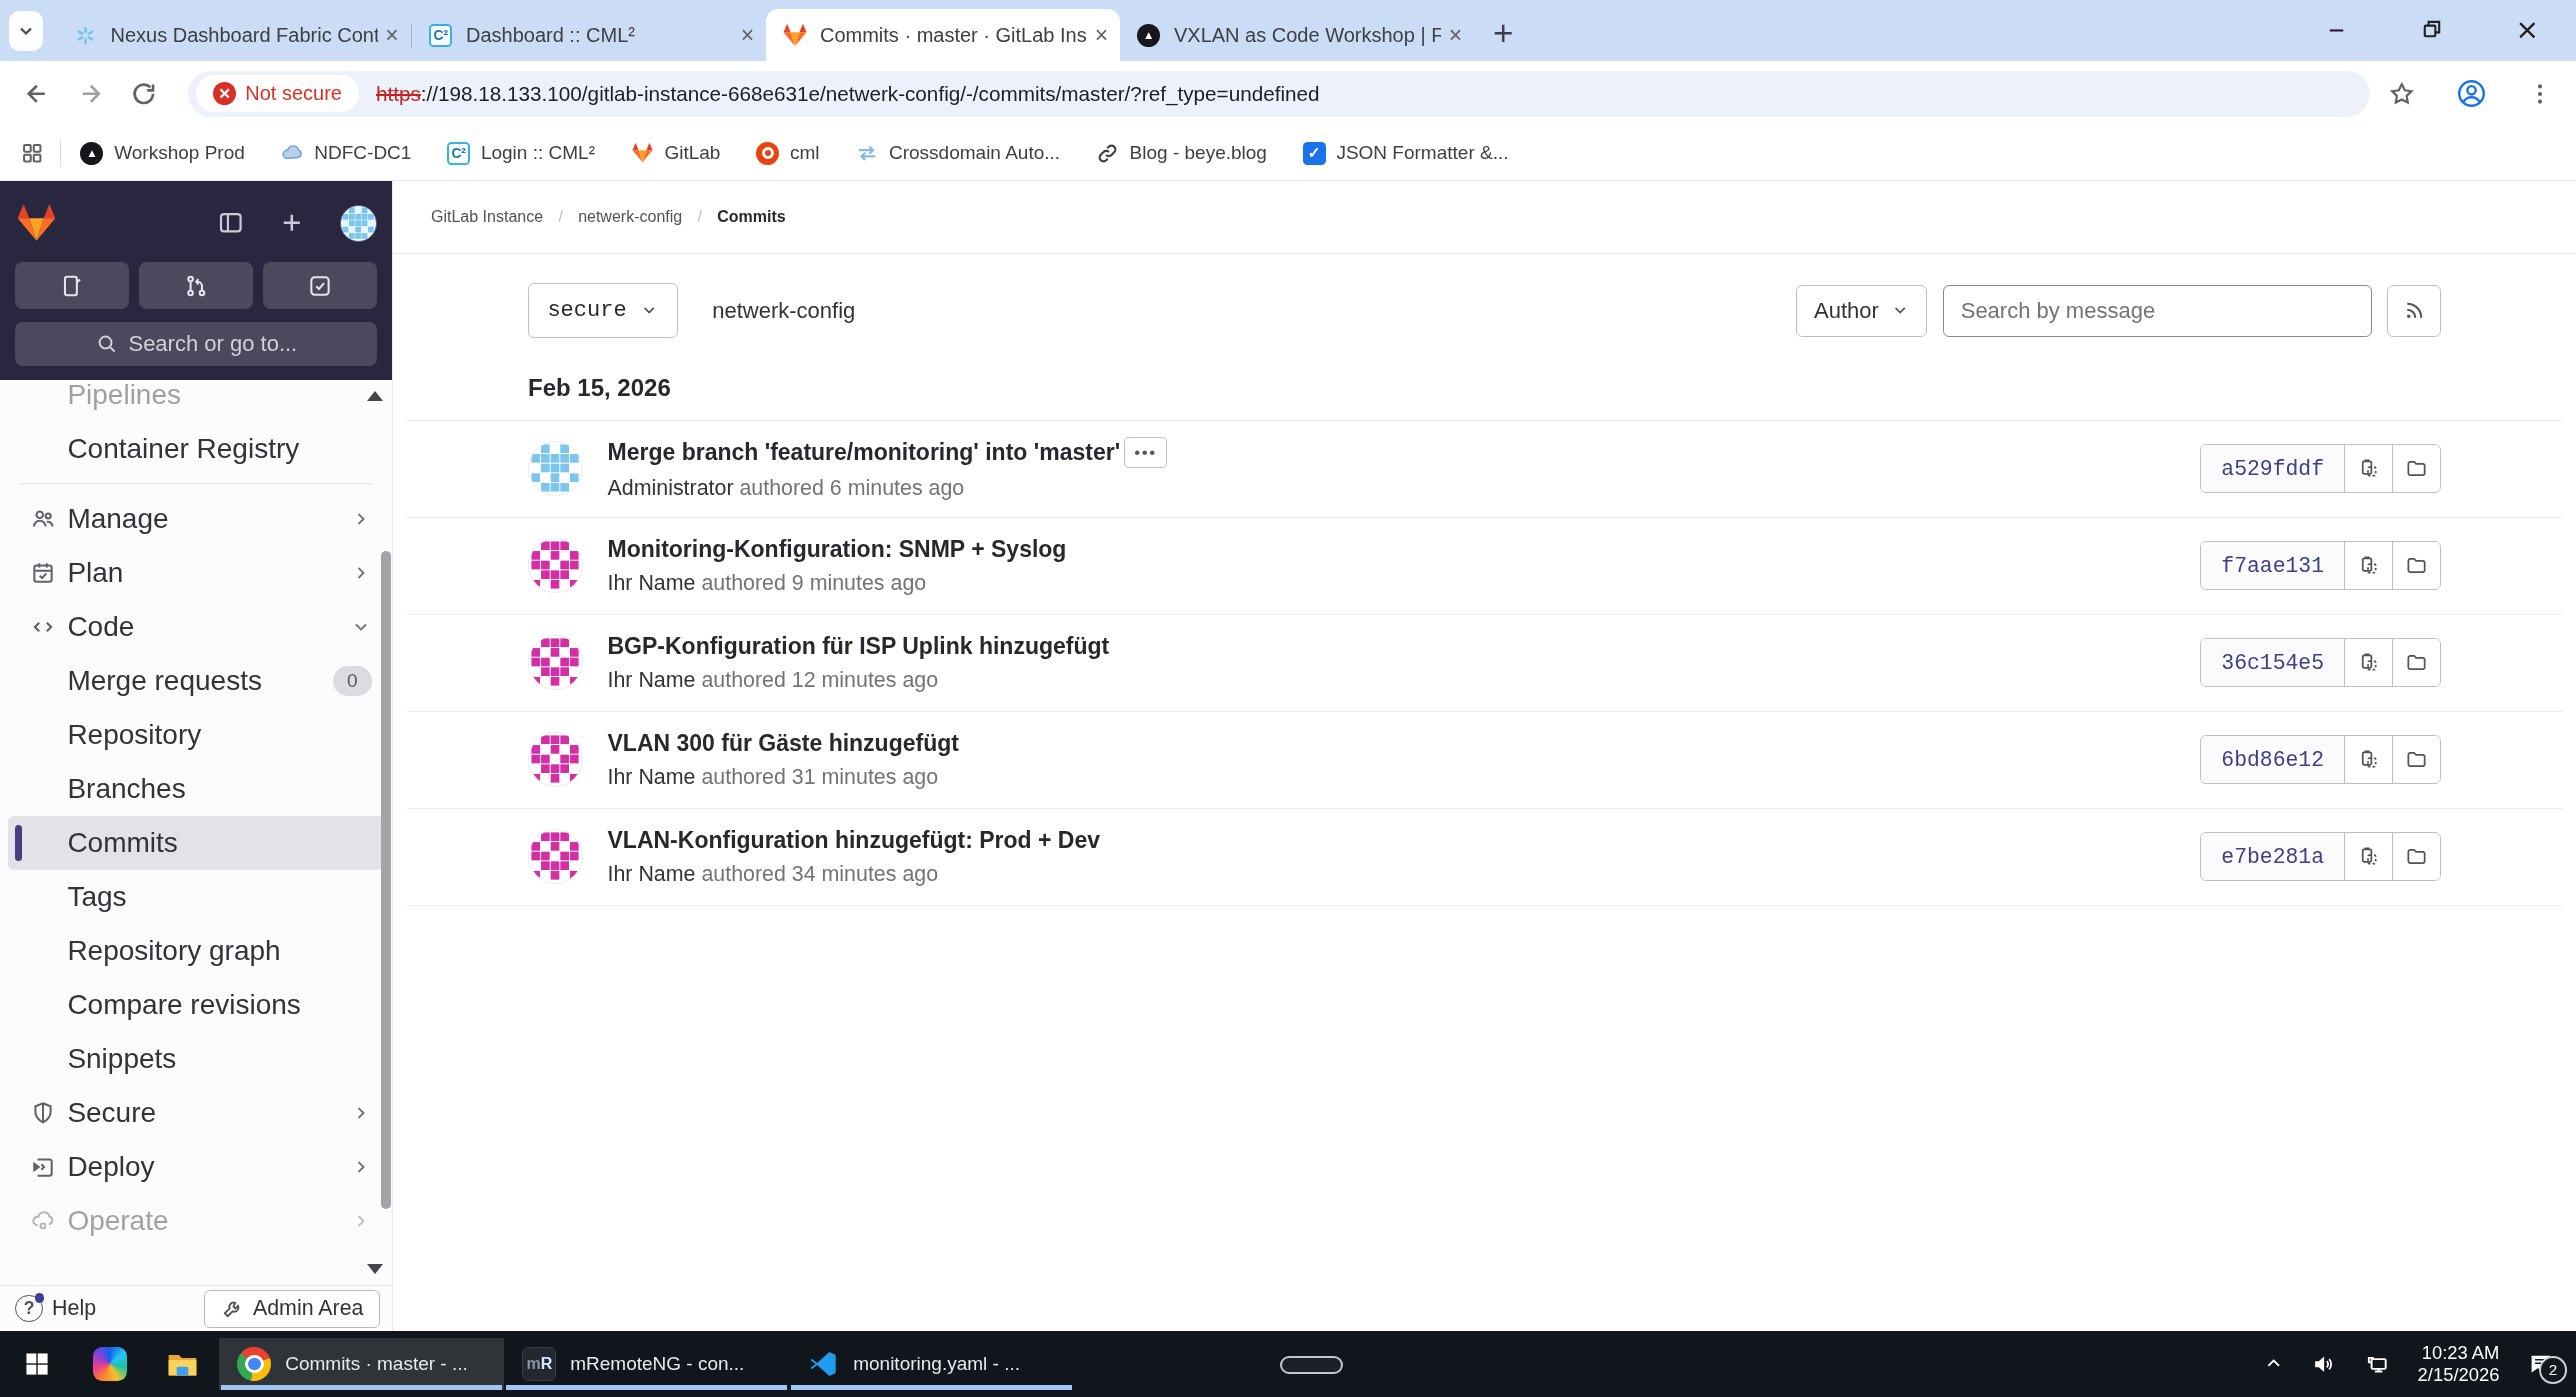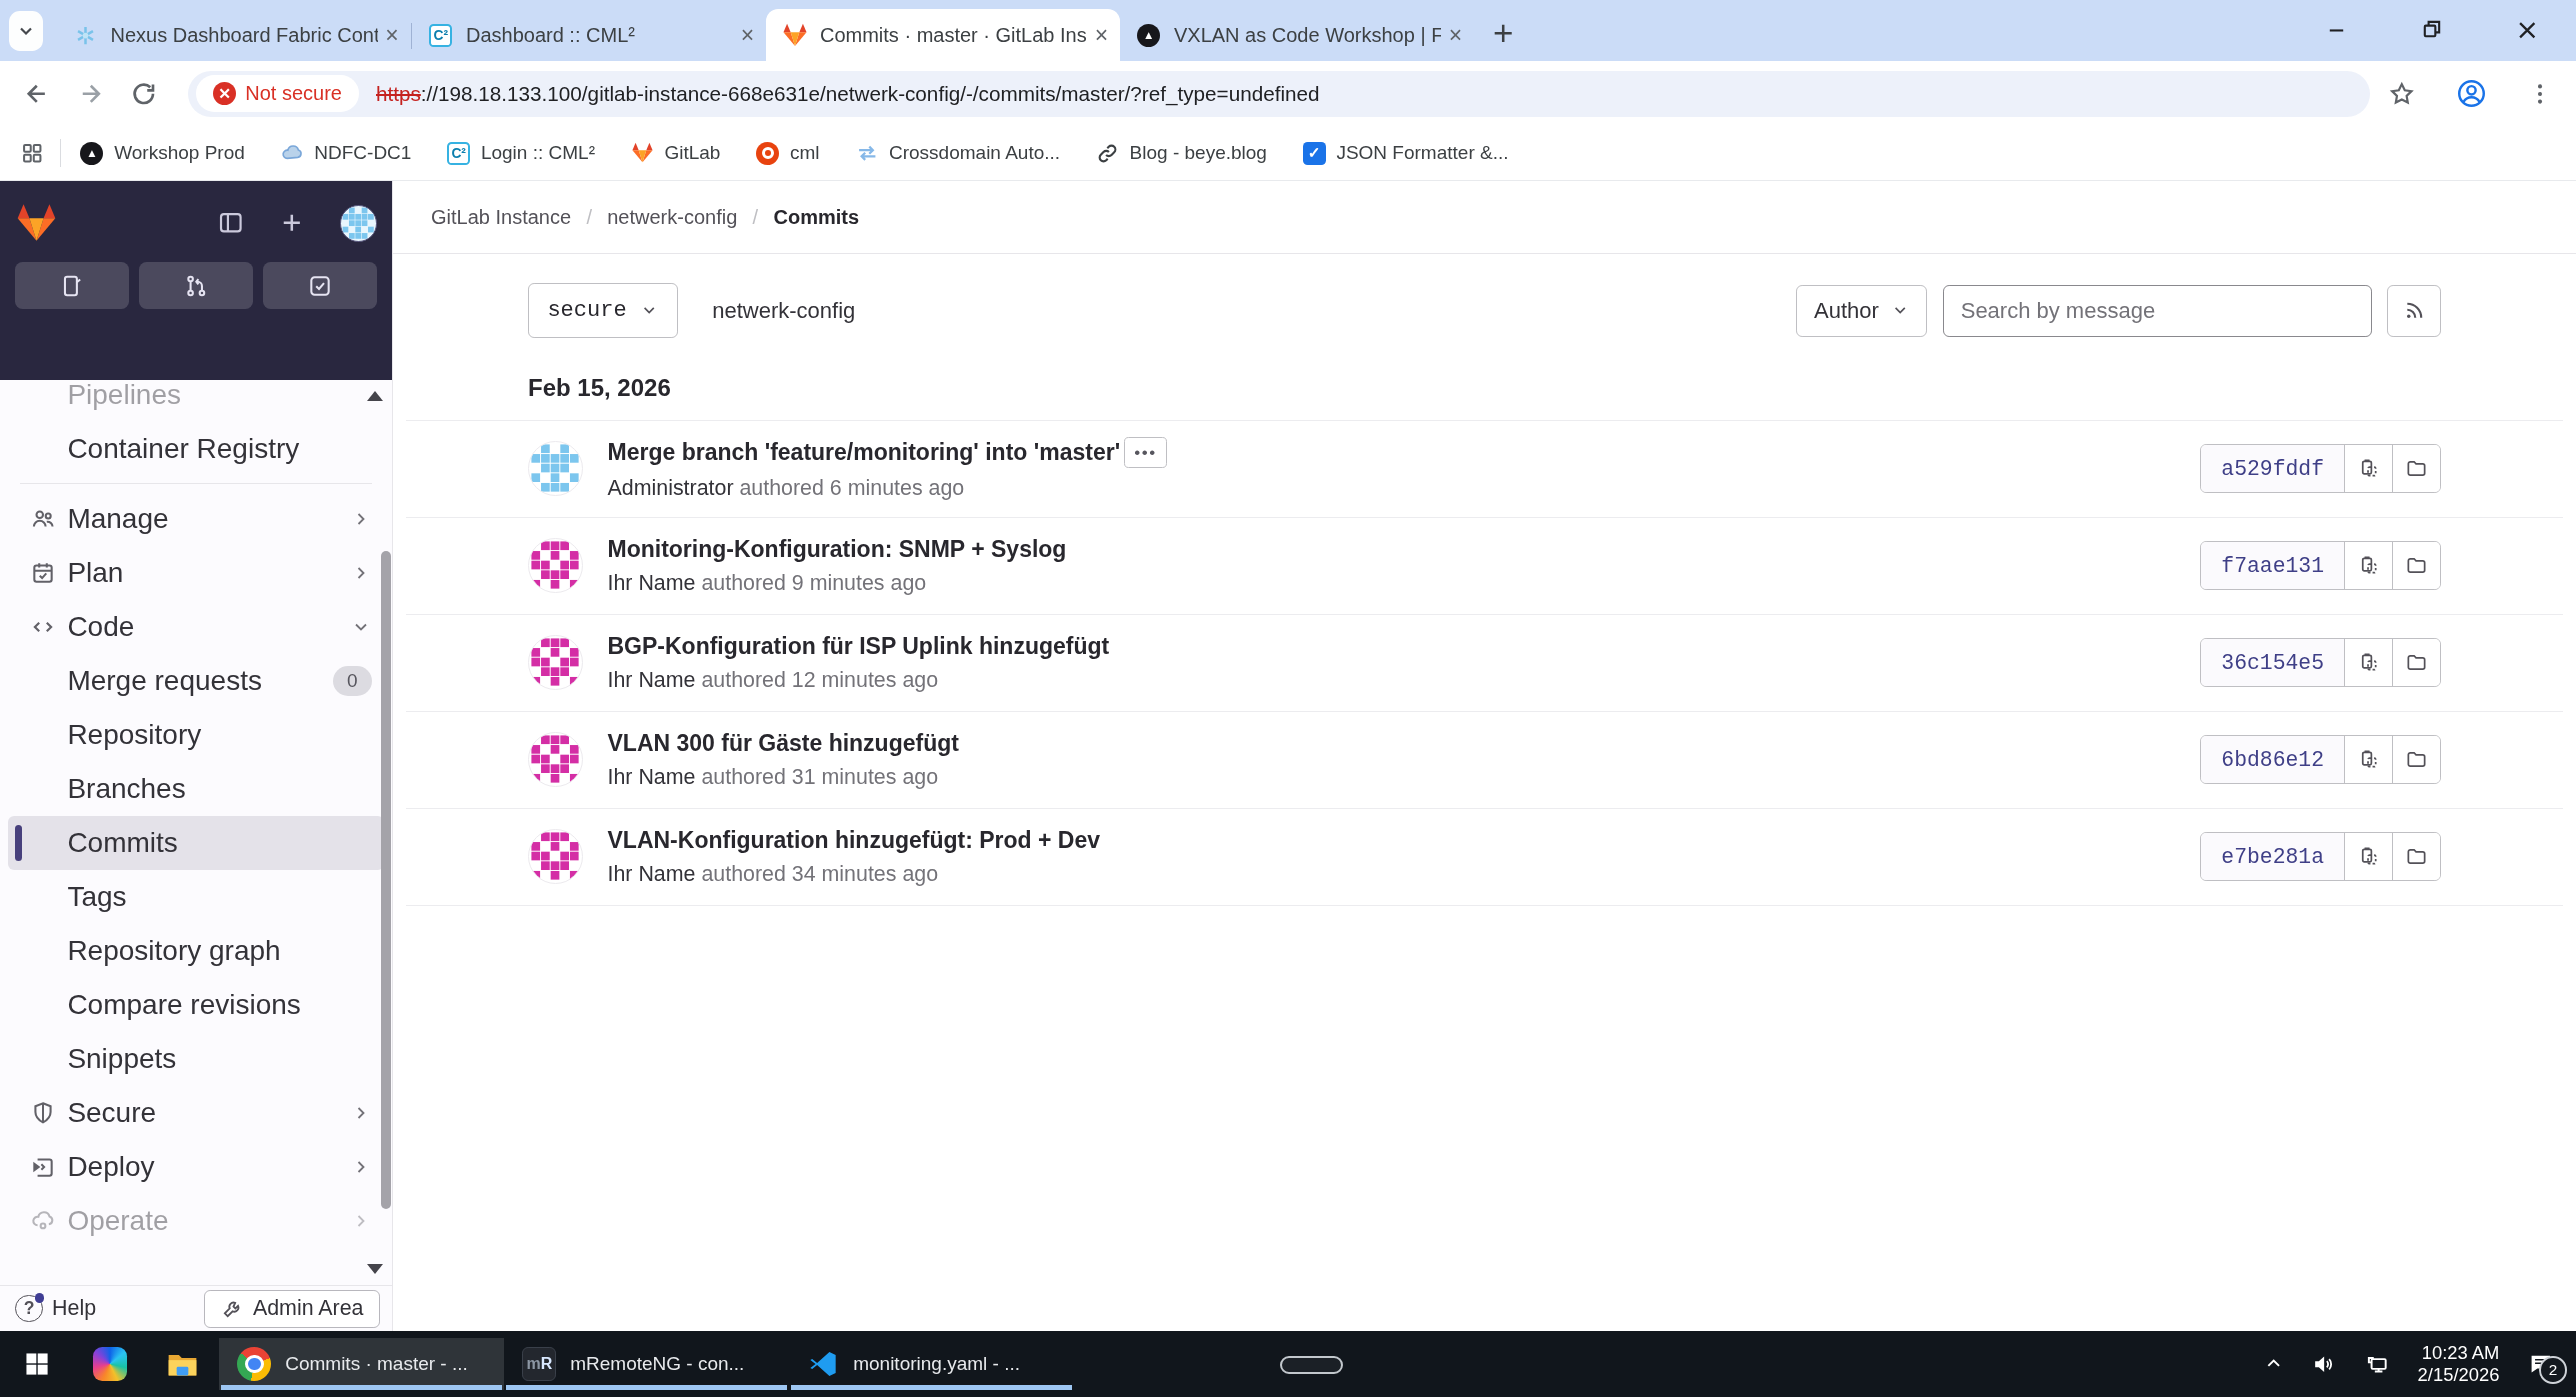--- a/index.html
+++ b/index.html
@@ -69,21 +69,21 @@
   .sa-dn { bottom:10.7px; border-top:10.7px solid #45444b; }
   .sb-thumb { position:absolute; right:1.5px; top:171px; width:10px; height:658px; border-radius:5.4px; background:#a4a3a9; }
   .sb-footer { height:46px; border-top:0.8px solid #e7e6ea; display:flex; align-items:center; justify-content:space-between; padding:0 12.2px 0 15.3px; }
   .help { display:flex; align-items:center; gap:9.2px; font-size:21.4px; color:#333238; }
   .q-ico { position:relative; width:27.6px; height:27.6px; border:1.9px solid #535158; border-radius:50%; color:#535158; font-size:17.6px; font-weight:700; display:flex; align-items:center; justify-content:center; }
   .q-ico::after { content:""; position:absolute; top:-2.3px; right:-2.3px; width:9.2px; height:9.2px; border-radius:50%; background:#3f3d94; }
   .admin-btn { height:38px; border:0.8px solid #b8b7bd; border-radius:6.1px; background:#fff; display:flex; align-items:center; gap:9.2px; padding:0 15.3px; font-size:21.4px; color:#333238; }
 
   
   .main { flex:1; display:flex; flex-direction:column; background:#fff; min-width:0; }
-  .crumbs { height:73px; display:flex; align-items:center; gap:15.3px; padding:0 38px; font-size:20px; color:#535158; border-bottom:0.8px solid #e7e6ea; }
+  .crumbs { height:73px; display:flex; align-items:center; gap:15.3px; padding:0 38px; font-size:16px; color:#535158; border-bottom:0.8px solid #e7e6ea; }
   .crumbs .sep { color:#bfbfc3; }
   .crumbs .cur { color:#28272d; font-weight:700; }
   .content { flex:1; padding:27.6px 135px 0 135px; min-width:0; }
   .controls-row { display:flex; align-items:center; height:58px; }
   .ref-btn { height:55px; border:0.8px solid #bfbfc3; border-radius:6.1px; background:#fff; display:flex; align-items:center; gap:13.8px; padding:0 18.4px; font-family:"Liberation Mono","DejaVu Sans Mono",monospace; font-size:22px; color:#28272d; }
   .proj-name { margin-left:34px; font-size:22px; color:#333238; }
   .flex-sp { flex:1; }
   .author-btn { height:52px; border:0.8px solid #bfbfc3; border-radius:6.1px; background:#fff; display:flex; align-items:center; gap:12.2px; padding:0 17px; font-size:22px; color:#333238; }
   .msg-input { width:429px; height:52px; border:0.8px solid #89888d; border-radius:6.1px; margin-left:15.3px; padding:0 17px; font-size:22px; color:#333238; font-family:"Liberation Sans",sans-serif; }
   .msg-input::placeholder { color:#737278; }
@@ -369,20 +369,27 @@
                 <path d="M7 7.6v8.8M17.5 16.4V12a4 4 0 0 0-4-4h-1.2"></path>
                 <path d="M14.2 5.6L12.3 8l1.9 2.4"></path>
               </svg>
           </span>
           <span class="sb-btn">
             <svg width="26" height="26" viewBox="0 0 24 24" stroke="currentColor" stroke-width="1.9" fill="none">
                 <rect x="4" y="4" width="16" height="16" rx="3"></rect>
                 <path d="M8.5 12.2l2.6 2.6 4.6-5.4"></path>
               </svg>
           </span>
+        </div>
+        <div class="sb-search">
+          <svg width="23" height="23" viewBox="0 0 24 24" stroke="currentColor" stroke-width="2.1" fill="none">
+              <circle cx="11" cy="11" r="6.2"></circle>
+              <path d="M15.6 15.6L20.5 20.5"></path>
+            </svg>
+          <span>Search or go to...</span>
         </div>
       </div>
 
       <div class="sb-nav">
         <div class="sa-up"></div>
 
         <div class="nav-item first faded">
           <span class="ico"></span>
             <span class="lbl">Pipelines</span>
         </div>

